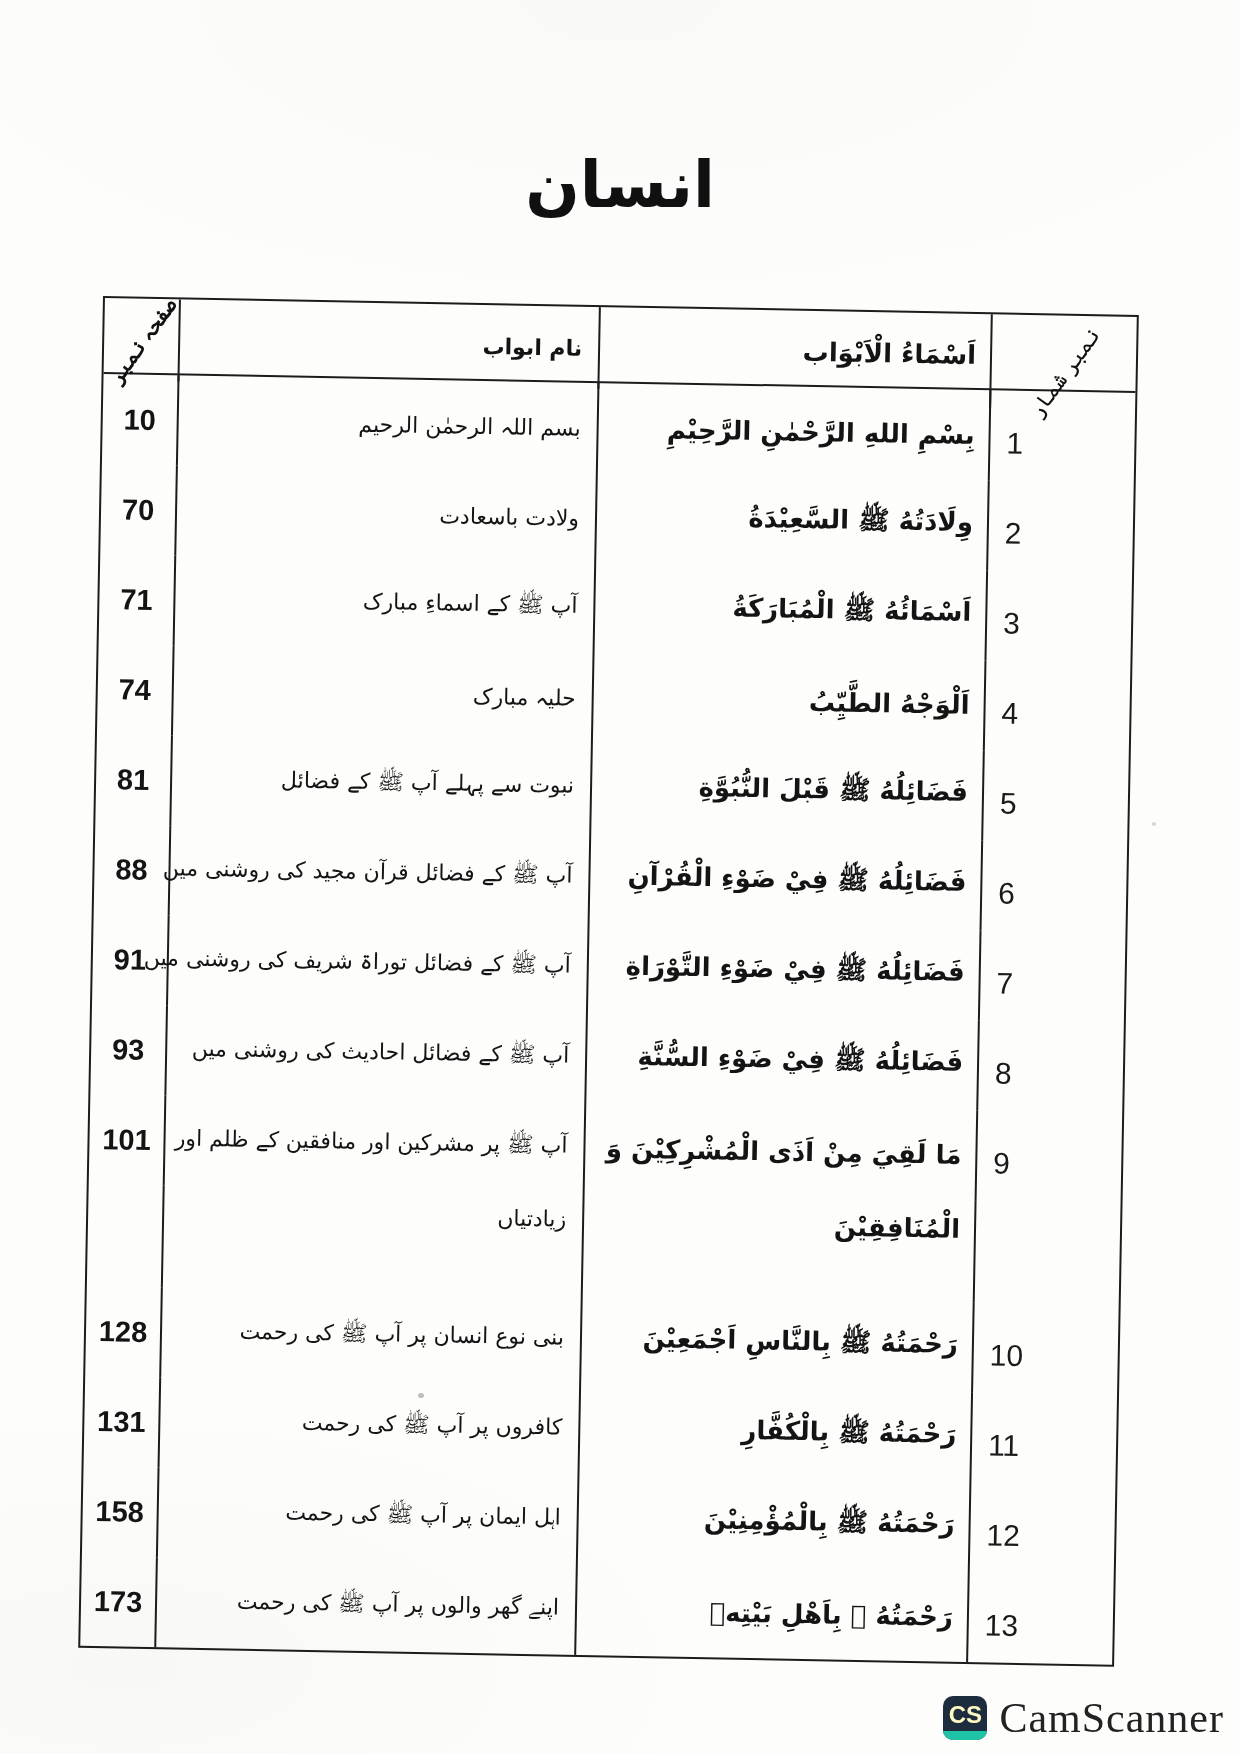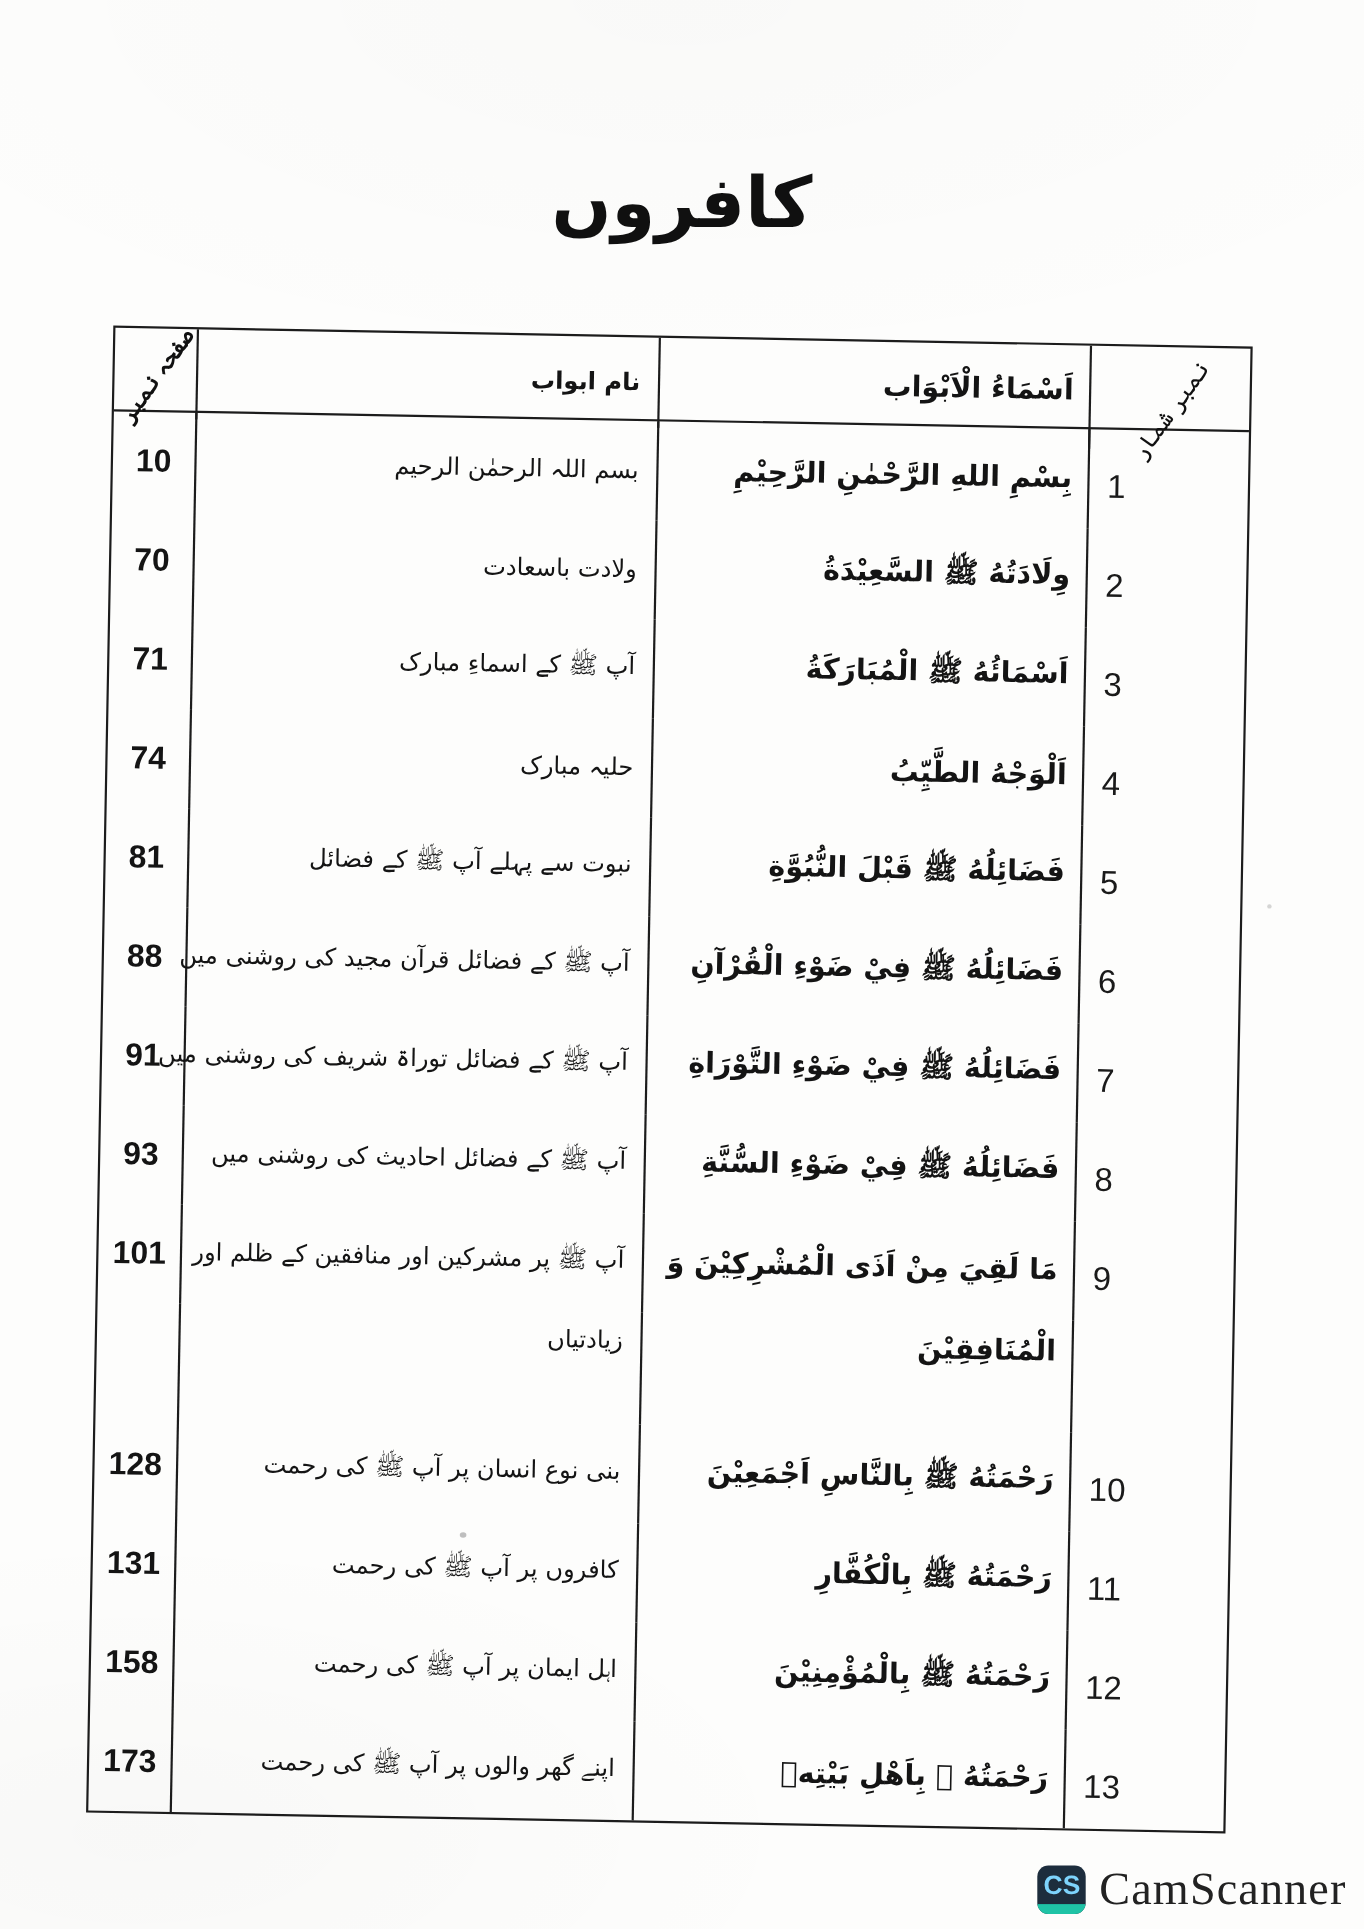--- a/index.html
+++ b/index.html
@@ -90,40 +90,40 @@
   .t-row.tall .cell{min-height:84px;align-items:flex-start;padding-top:14px;}
 
   .scanner-footer{
     position:absolute;right:16px;bottom:12px;
     display:flex;align-items:center;gap:12px;
   }
   .cs-badge{
     width:44px;height:44px;border-radius:10px;
     display:flex;align-items:center;justify-content:center;
     font-family:"Liberation Sans", sans-serif;
-    font-weight:bold;font-size:24px;color:#7dd3fc;
+    font-weight:bold;font-size:24px;color:#fef9c3;
     position:relative;overflow:hidden;margin-left:32px;
   }
   .cs-badge .strip{
     position:absolute;left:0;right:0;bottom:0;height:9px;
   }
   .cs-badge .cs-text{position:relative;top:-3px;}
   .cs-name{
     font-family:"Liberation Serif", serif;
     font-size:42px;color:#222222;letter-spacing:1px;
   }
 </style>
 </head>
 <body>
 
 <div class="scan-wash"></div>
 <div class="speck s1"></div>
 <div class="speck s2"></div>
 
-<div class="doc-title">کافروں</div>
+<div class="doc-title">انسان</div>
 
 <div class="toc-table">
   <div class="t-row head">
     <div class="cell serial head-serial">
       <span>نمبر شمار</span>
     </div>
     <div class="cell arabic head-arabic">اَسْمَاءُ الْاَبْوَاب</div>
     <div class="cell urdu head-urdu">نام ابواب</div>
     <div class="cell page head-page">
       <span>صفحہ نمبر</span>

